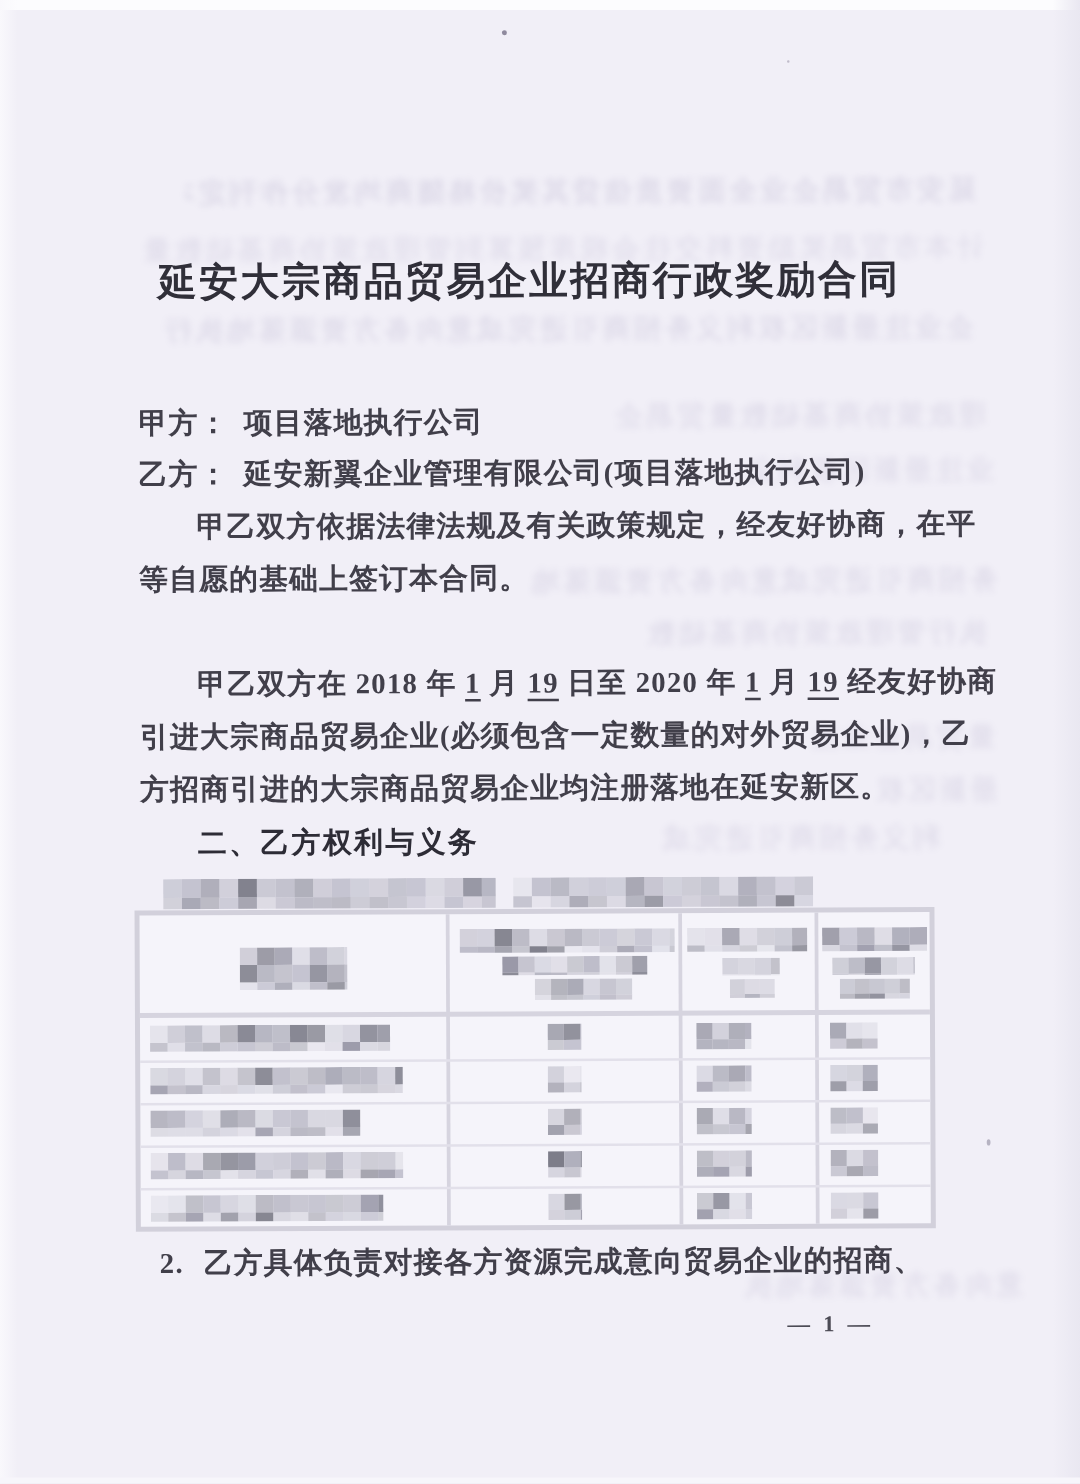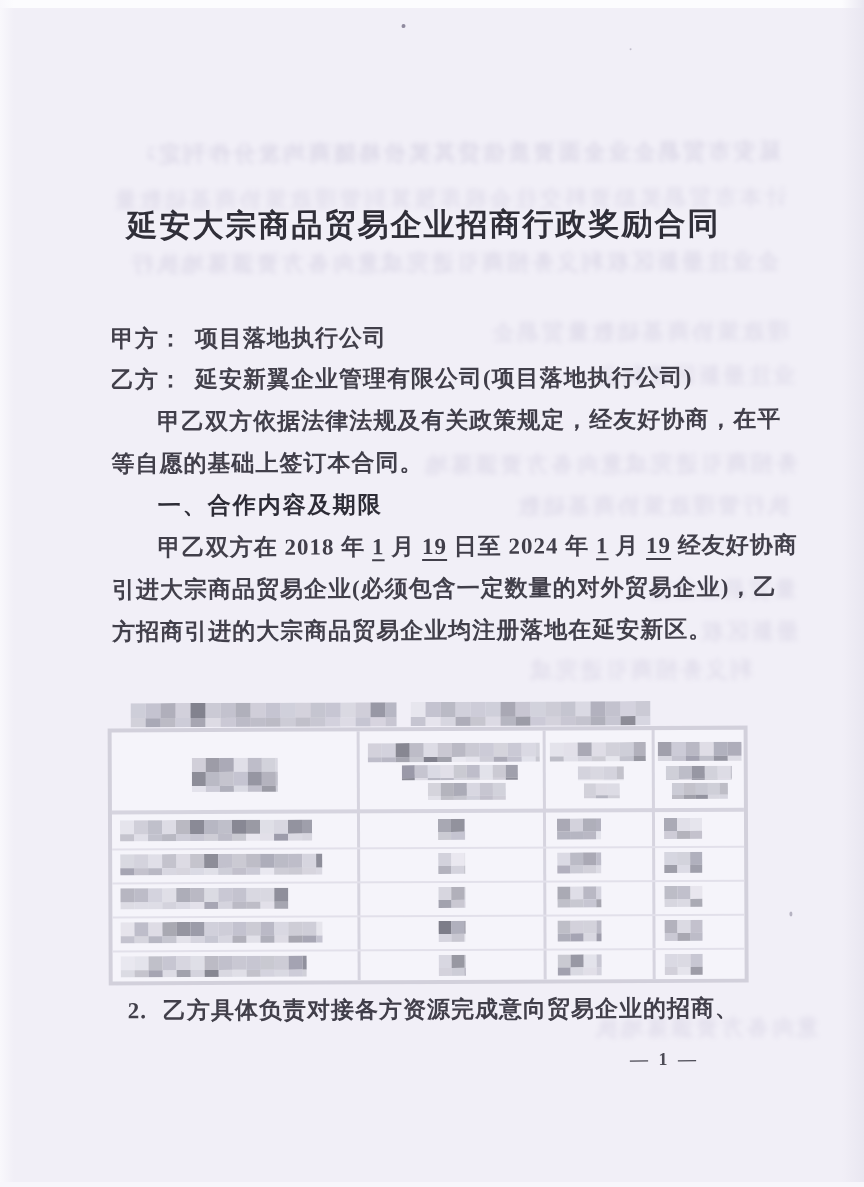--- a/index.html
+++ b/index.html
@@ -89,27 +89,27 @@
     <div class="line" style="left:112px;top:322px;">
       <span class="lbl">甲方：</span><span>项目落地执行公司</span>
     </div>
     <div class="line" style="left:112px;top:363px;">
       <span class="lbl">乙方：</span><span>延安新翼企业管理有限公司(项目落地执行公司)</span>
     </div>
 
     <div class="line" style="left:158px;top:405px;">甲乙双方依据法律法规及有关政策规定，经友好协商，在平</div>
     <div class="line" style="left:112px;top:447px;">等自愿的基础上签订本合同。</div>
 
-    <div class="line heading" style="left:158px;top:489px;">一、合作内容及期限</div>
     <div class="line" style="left:158px;top:531px;">
-      <span>甲乙双方在 2018 年 </span><span class="u">1</span><span> 月 </span><span class="u">19</span><span> 日至 2024 年 </span><span class="u">1</span><span> 月 </span><span class="u">19</span><span> 经友好协商</span>
+      <span>甲乙双方在 2018 年 </span><span class="u">1</span><span> 月 </span><span class="u">19</span><span> 日至 2020 年 </span><span class="u">1</span><span> 月 </span><span class="u">19</span><span> 经友好协商</span>
     </div>
     <div class="line" style="left:112px;top:573px;">引进大宗商品贸易企业(必须包含一定数量的对外贸易企业)，乙</div>
     <div class="line" style="left:112px;top:615px;">方招商引进的大宗商品贸易企业均注册落地在延安新区。</div>
 
+    <div class="line heading" style="left:158px;top:658px;">二、乙方权利与义务</div>
 
     <div class="mosaic" style="left:130px;top:702px;width:266px;height:24px;">
         <i style="left:0px;top:0px;width:15px;height:15px;background:#b8b7c4;opacity:0.60"></i>
         <i style="left:15px;top:0px;width:15px;height:15px;background:#c3c2cf;opacity:0.99"></i>
         <i style="left:30px;top:0px;width:15px;height:15px;background:#8f8f9c;opacity:0.67"></i>
         <i style="left:45px;top:0px;width:15px;height:15px;background:#9a99a8;opacity:0.36"></i>
         <i style="left:60px;top:0px;width:15px;height:15px;background:#7d7d89;opacity:0.96"></i>
         <i style="left:75px;top:0px;width:15px;height:15px;background:#a9a9b6;opacity:0.52"></i>
         <i style="left:90px;top:0px;width:15px;height:15px;background:#b8b7c4;opacity:0.81"></i>
         <i style="left:105px;top:0px;width:15px;height:15px;background:#8f8f9c;opacity:0.66"></i>

